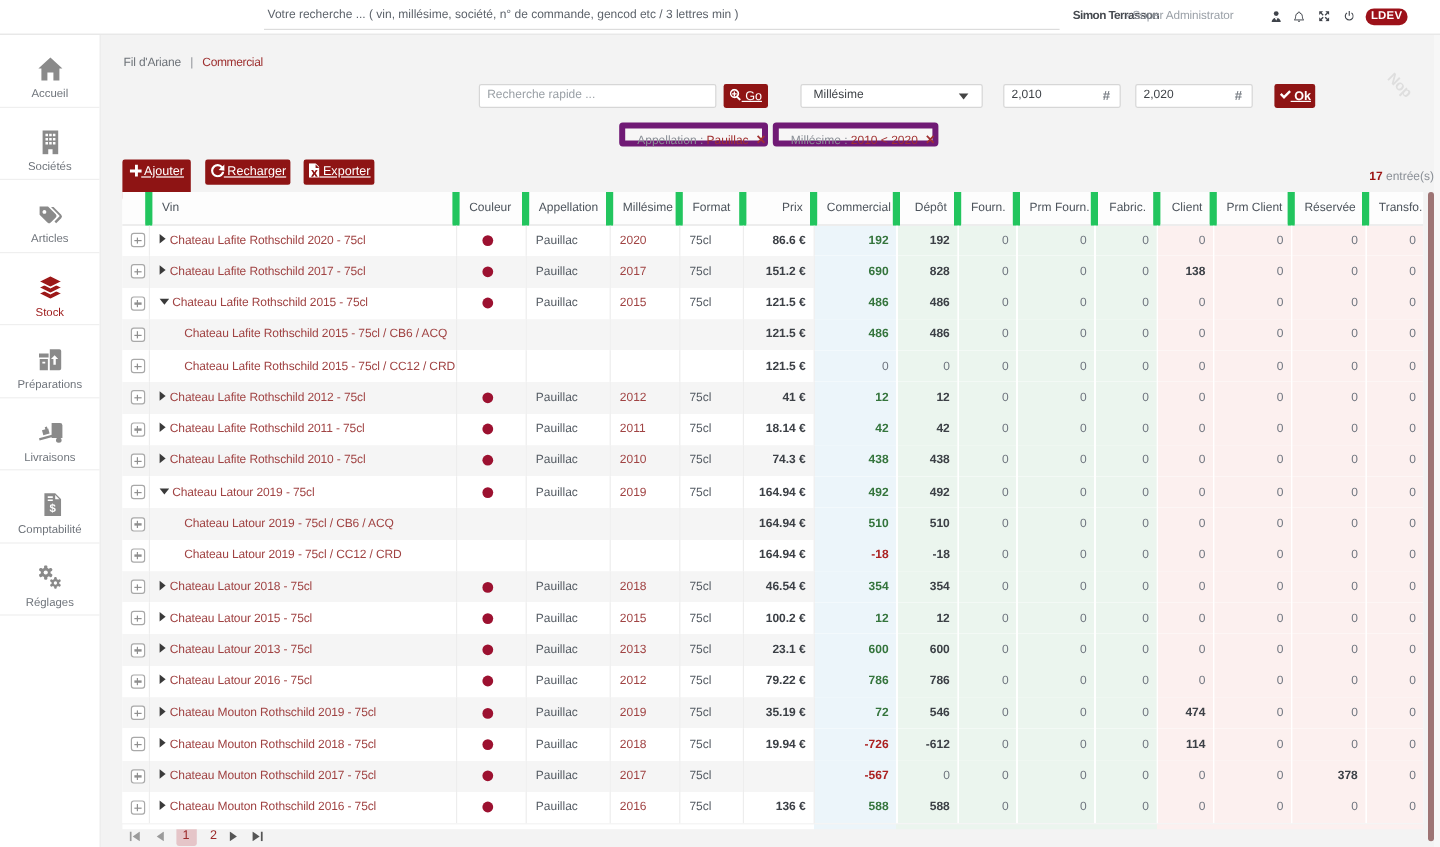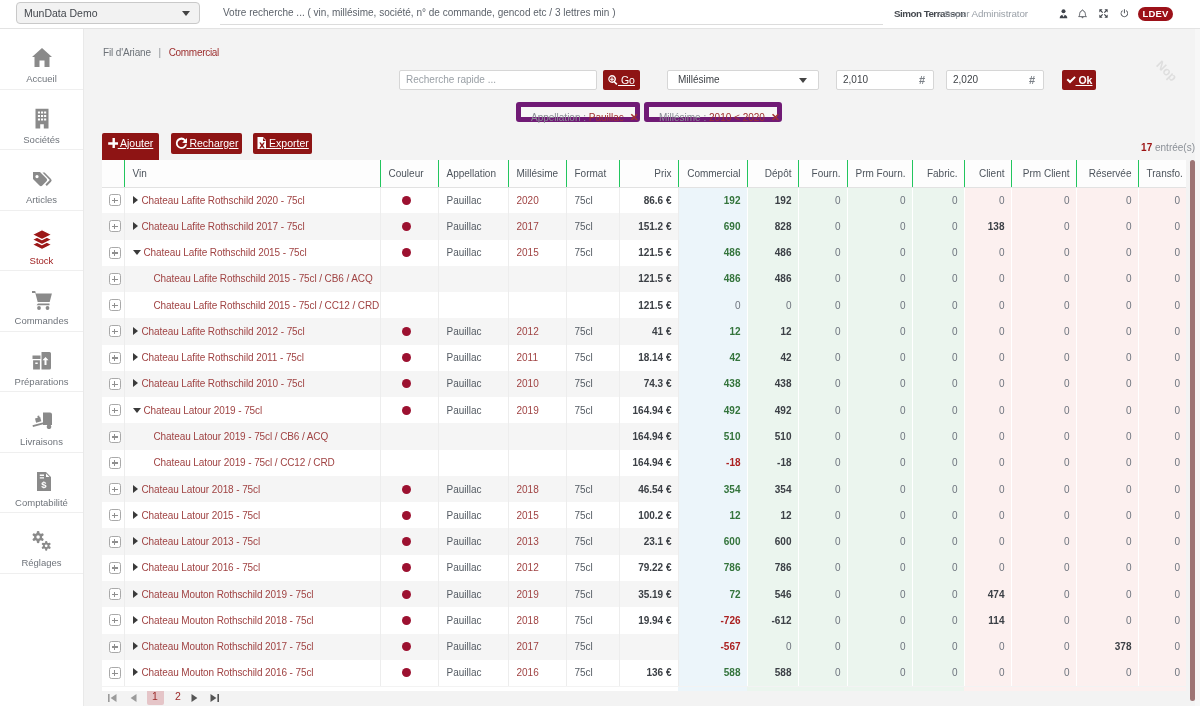--- a/index.html
+++ b/index.html
@@ -29,21 +29,21 @@
 .rbtn{position:absolute;background:#8e1414;border-radius:2px;color:#fff;text-align:center;font-size:10.5px;text-decoration:underline;}
 .nop{position:absolute;left:1155px;top:64px;color:#dedede;font-weight:bold;font-size:12px;transform:rotate(45deg);}
 .chip{position:absolute;top:102px;height:20px;border:5px solid #701a75;border-radius:3px;background:#f7f6f6;line-height:21px;color:#8a8f96;white-space:nowrap;font-size:10px;}
 .chip b{color:#a03030;font-weight:normal;}
 .chip .x{color:#a03030;font-weight:bold;margin-left:6px;font-size:10.5px;}
 .entries{position:absolute;right:5px;top:142px;color:#8a8f96;font-size:10px;}
 .entries b{color:#9c1212;}
 
 .tblwrap{position:absolute;left:102px;top:160px;width:1084px;background:#fff;}
 table{border-collapse:collapse;table-layout:fixed;width:1084px;font-size:10px;}
-th{height:27px;font-weight:normal;color:#4d545c;background:#fdfdfd;border-bottom:1px solid #e2e2e2;border-right:1px solid #22c55e;padding:0 6px 0 8px;text-align:left;white-space:nowrap;overflow:hidden;}
+th{height:27px;font-weight:normal;color:#4d545c;background:#fdfdfd;border-bottom:1px solid #e2e2e2;border-right:6px solid #22c55e;padding:0 6px 0 8px;text-align:left;white-space:nowrap;overflow:hidden;}
 th.r{text-align:right;}
 td{height:26.28px;padding:0 6px 0 8px;border-right:1px solid #ededed;white-space:nowrap;overflow:hidden;color:#545b63;}
 tr.odd td.plain{background:#fff;}
 tr.even td.plain{background:#f5f5f5;}
 td.r{text-align:right;}
 td.xc{padding:0;}
 td.cblue{background:#ecf5fa;border-right:1px solid #fff;}
 td.cgreen{background:#ebf5ee;border-right:1px solid #fff;}
 td.cpink{background:#fcf0ef;border-right:1px solid #fff;}
 .wine{color:#a04343;font-size:10px;letter-spacing:-0.1px;}
@@ -584,28 +584,20 @@
       <svg width="22" height="21" viewBox="0 0 22 21" fill="#9c1818">
         <g stroke="#fff" stroke-width="1.3">
           <path d="M11 20.6 L1 15.6 11 10.6 21 15.6 Z"></path>
           <path d="M11 15.6 L1 10.6 11 5.6 21 10.6 Z"></path>
           <path d="M11 10.6 L1 5.6 11 0.6 21 5.6 Z"></path>
         </g>
       </svg>
       <div class="lbl">Stock</div>
     </div>
 <div class="sitem">
-      <svg width="22" height="21" viewBox="0 0 22 21" fill="#8a8a8a">
-        <path d="M1 2 h3.2 l0.7 2.5 h16 l-2.2 8.5 h-12 l-2.4 -9 H1 Z M7 14.5 h11.5 v1.8 H5.5 Z" fill-rule="evenodd"></path>
-        <circle cx="8" cy="19" r="1.9"></circle>
-        <circle cx="16.5" cy="19" r="1.9"></circle>
-      </svg>
-      <div class="lbl">Commandes</div>
-    </div>
-<div class="sitem">
       <svg width="21" height="21" viewBox="0 0 21 21" fill="#8a8a8a">
         <path d="M10 2 h8 a1.5 1.5 0 0 1 1.5 1.5 V18 a1.5 1.5 0 0 1 -1.5 1.5 h-8 Z M14 7 l3 3.2 h-2 V15 h-2 v-4.8 h-2 Z" fill-rule="evenodd"></path>
         <path d="M1 5.5 h8 V9 H1 Z"></path>
         <path d="M1.6 10.2 h6.8 V19.5 H1.6 Z M3.8 12.4 h2.4 v1.5 H3.8 Z" fill-rule="evenodd"></path>
       </svg>
       <div class="lbl">Préparations</div>
     </div>
 <div class="sitem">
       <svg width="21" height="19" viewBox="0 0 21 19" fill="#8a8a8a">
         <path d="M11.5 2.5 h7 a2 2 0 0 1 2 2 V15 h-9 Z"></path>
@@ -637,21 +629,20 @@
           <rect x="-1.35" y="-6.1" width="2.7" height="12.2" rx="1.1" transform="rotate(60)"></rect>
           <rect x="-1.35" y="-6.1" width="2.7" height="12.2" rx="1.1" transform="rotate(120)"></rect>
           <circle r="4"></circle>
           <circle r="1.75" fill="#fff"></circle>
         </g>
       </svg>
       <div class="lbl">Réglages</div>
     </div>
 </div>
 <div class="topbar">
-  <div class="seldemo">MunData Demo<span class="car"></span></div>
   <div class="gsearch">Votre recherche ... ( vin, millésime, société, n° de commande, gencod etc / 3 lettres min )</div>
   <div class="uname">Simon Terrasson</div>
   <div class="urole">- Super Administrator</div>
   <span class="ticon" style="left:1058.5px;"><svg width="9" height="9.7" viewBox="0 0 13 14" fill="#3f434a">
         <circle cx="6.5" cy="3.4" r="2.9"></circle>
         <path d="M1 13.5 a5.5 5.2 0 0 1 11 0 Z"></path>
         <path d="M6.5 11.6 L4.6 8.4 h3.8 Z" fill="#fff"></path>
       </svg></span>
   <span class="ticon" style="left:1077.5px;"><svg width="9" height="9.7" viewBox="0 0 13 14" fill="#3f434a">
         <path d="M6.5 1.2 c.5 0 .9.4.9.9 v.6 a4.1 4.1 0 0 1 3.2 4 c0 2.9.7 3.6 1.5 4.3 H.9 c.8-.7 1.5-1.4 1.5-4.3 a4.1 4.1 0 0 1 3.2-4 v-.6 c0-.5.4-.9.9-.9 Z" fill="none" stroke="currentColor" stroke-width="1.15"></path>

